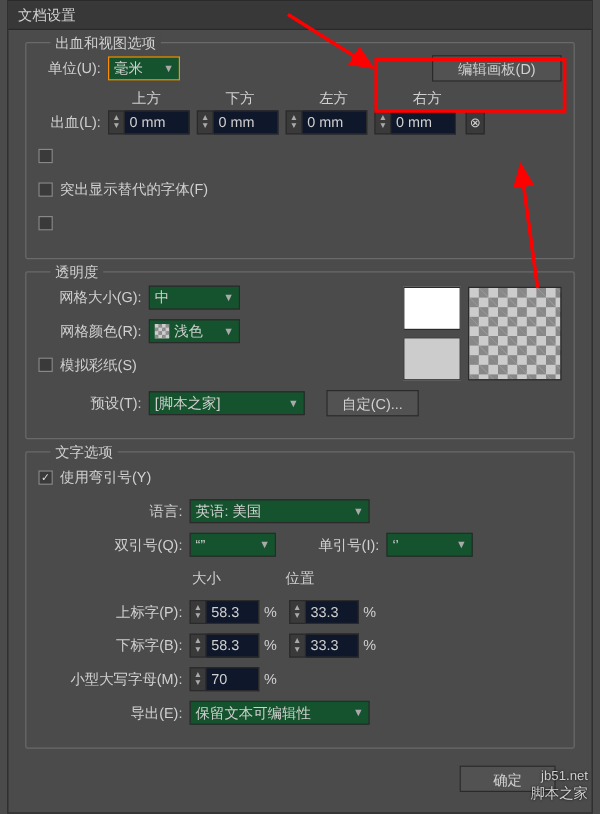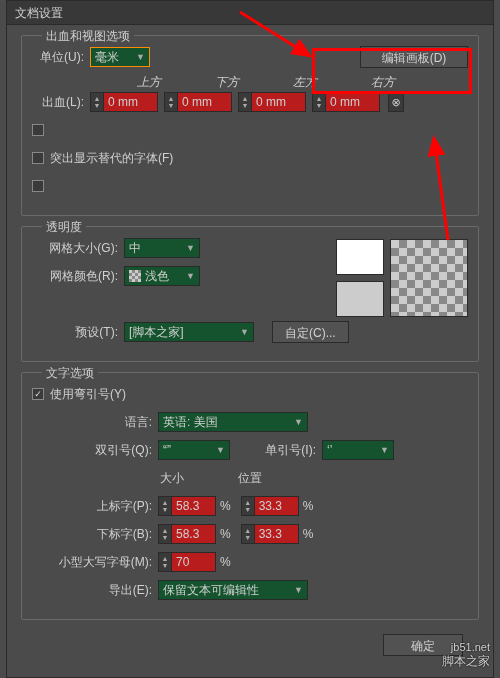--- a/index.html
+++ b/index.html
@@ -11,25 +11,25 @@
   .group-title { position: absolute; top: -8px; left: 20px; background: #4b4b4b; padding: 0 4px; }
   .row { display: flex; align-items: center; margin-bottom: 6px; min-height: 22px; }
   .lbl { text-align: right; margin-right: 6px; white-space: nowrap; }
   .select, .input, .btn { background: #14532d; border: 1px solid #2a2a2a; height: 20px; line-height: 18px; padding: 0 4px; color: #d0d0d0; }
   .select { display: flex; align-items: center; justify-content: space-between; }
   .select .arrow { margin-left: 4px; font-size: 9px; color: #aaa; }
   .orange { border: 1px solid #ff8c00; }
   .btn { background: #525252; border: 1px solid #2a2a2a; padding: 2px 12px; height: 22px; cursor: pointer; }
   .spin { display: flex; }
   .spin .ctrl { width: 14px; background: #3a3a3a; border: 1px solid #2a2a2a; display: flex; flex-direction: column; justify-content: center; align-items: center; font-size: 7px; color: #aaa; }
-  .spin .field { border: 1px solid #2a2a2a; border-left: none; background: #b91c1c; height: 20px; padding: 0 4px; line-height: 18px; }
+  .spin .field { border: 1px solid #2a2a2a; border-left: none; background: #0f172a; height: 20px; padding: 0 4px; line-height: 18px; }
   .cb { width: 12px; height: 12px; border: 1px solid #888; background: #3a3a3a; margin-right: 6px; display: inline-flex; align-items: center; justify-content: center; font-size: 9px; }
   .cb.checked::after { content: "✓"; color: #ddd; }
   .colhdr { display: flex; margin-left: 78px; }
-  .colhdr span { width: 78px; text-align: center; font-style: italic; }
+  .colhdr span { width: 78px; text-align: left; }
   .swatch { width: 48px; height: 36px; border: 1px solid #2a2a2a; }
   .checker { background-image:
       linear-gradient(45deg,#888 25%,transparent 25%,transparent 75%,#888 75%),
       linear-gradient(45deg,#888 25%,#ccc 25%,#ccc 75%,#888 75%);
     background-size: 16px 16px; background-position: 0 0, 8px 8px; }
   .link-icon { width: 16px; height: 20px; border: 1px solid #2a2a2a; background: #3a3a3a; display: flex; align-items: center; justify-content: center; font-size: 11px; }
   .footer { display: flex; justify-content: flex-end; padding: 4px 16px 0 0; }
   .watermark { position: absolute; right: 10px; bottom: 8px; color: #bbb; font-size: 13px; text-shadow: 0 0 2px #000; }
   .redbox { position: absolute; border: 3px solid #f00; pointer-events: none; }
   .arrow-svg { position: absolute; pointer-events: none; }
@@ -116,20 +116,24 @@
           <div class="row">
             <span class="lbl" style="width:86px">网格颜色(R):</span>
             <div class="select" style="width:76px">
               <span style="display:flex;align-items:center;">
                   <span class="checker" style="width:12px;height:12px;margin-right:4px;background-size:6px 6px;background-position:0 0,3px 3px;"></span>
                   <span>浅色</span>
                 </span>
               <span class="arrow">▼</span>
             </div>
           </div>
+          <div class="row">
+              <span class="cb"></span>
+              <span>模拟彩纸(S)</span>
+            </div>
         </div>
         <div style="display:flex;gap:6px;padding-top:2px">
           <div style="display:flex;flex-direction:column;gap:6px">
             <div class="swatch" style="background:#fff"></div>
             <div class="swatch" style="background:#ccc"></div>
           </div>
           <div class="swatch checker" style="width:78px;height:78px"></div>
         </div>
       </div>
 

